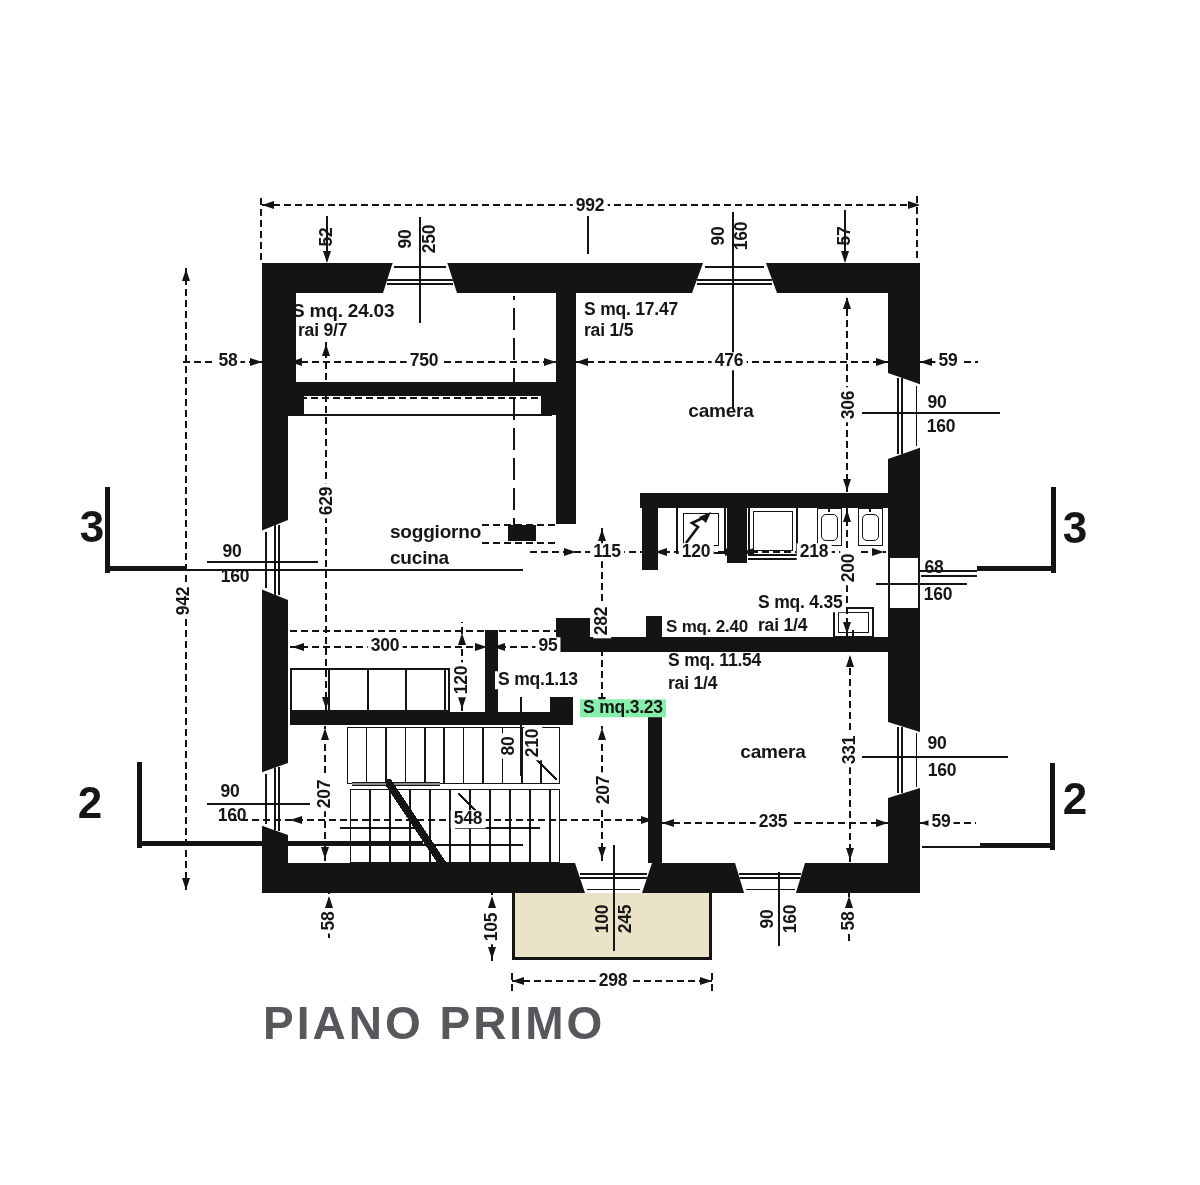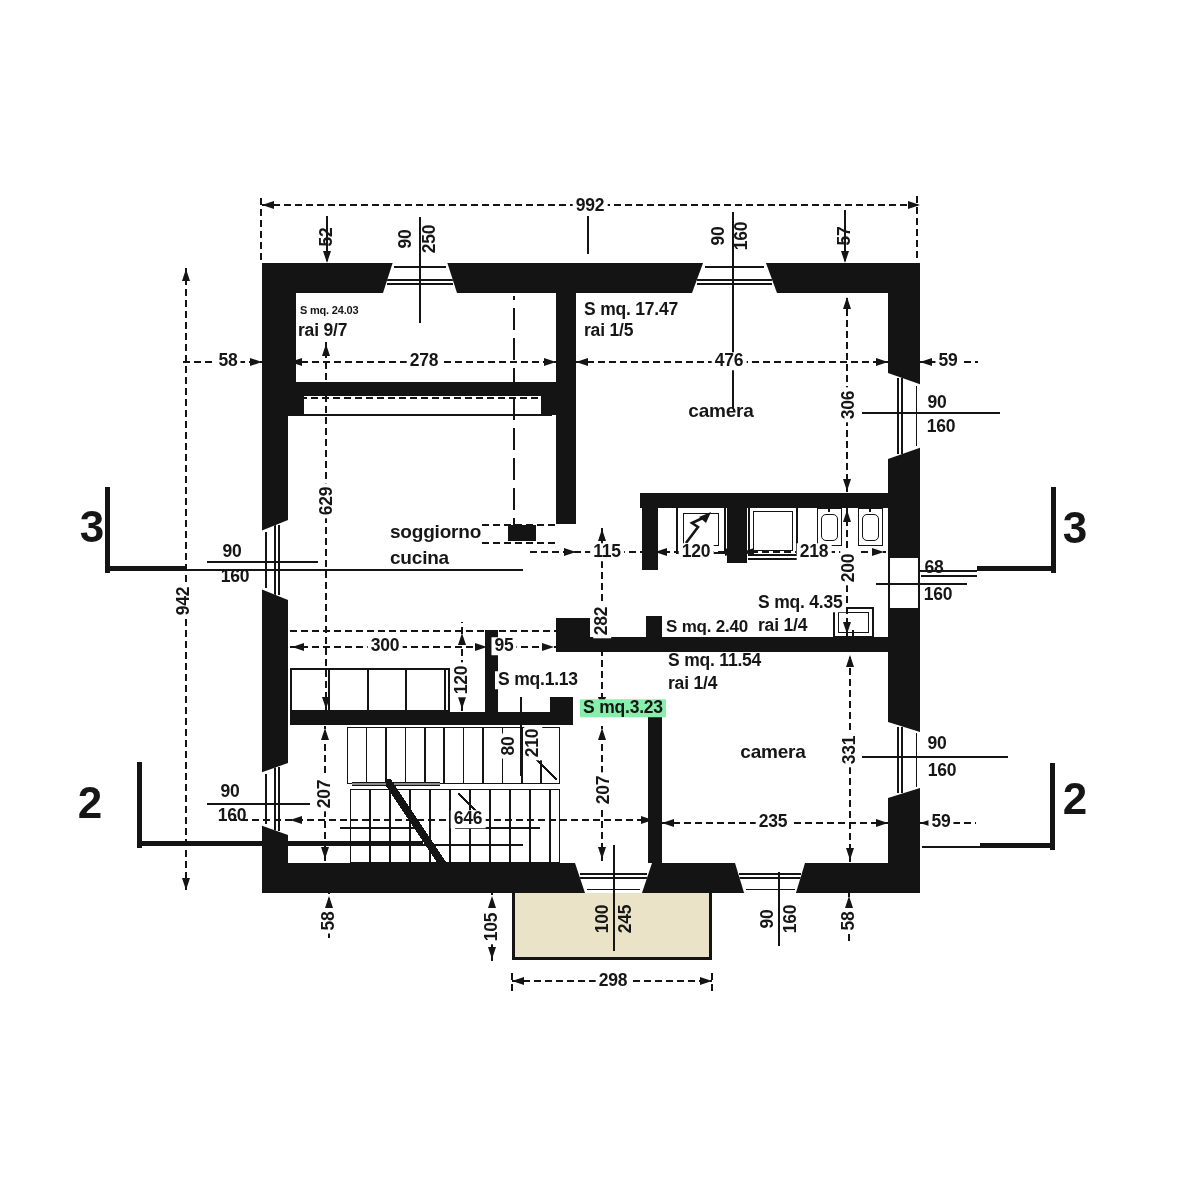--- a/index.html
+++ b/index.html
@@ -237,24 +237,24 @@
     <div class="ar" style="border-top: 4.5px solid transparent; border-bottom: 4.5px solid transparent; border-right: 12px solid rgb(20, 20, 20); left: 512px; top: 976.5px; width: 0px; height: 0px;"></div>
     <div class="ar" style="border-top: 4.5px solid transparent; border-bottom: 4.5px solid transparent; border-left: 12px solid rgb(20, 20, 20); left: 700px; top: 976.5px; width: 0px; height: 0px;"></div>
     <div class="lbl" style="left: 590px; top: 206px; font-size: 17.5px; background: rgb(255, 255, 255); padding: 0px 3px; transform: translate(-50%, -50%);">992</div>
     <div class="lbl" style="left: 327px; top: 237px; font-size: 17.5px; transform: translate(-50%, -50%) rotate(-90deg);">52</div>
     <div class="lbl" style="left: 406px; top: 239px; font-size: 17.5px; transform: translate(-50%, -50%) rotate(-90deg);">90</div>
     <div class="lbl" style="left: 430px; top: 239px; font-size: 17.5px; transform: translate(-50%, -50%) rotate(-90deg);">250</div>
     <div class="lbl" style="left: 719px; top: 236px; font-size: 17.5px; transform: translate(-50%, -50%) rotate(-90deg);">90</div>
     <div class="lbl" style="left: 742px; top: 236px; font-size: 17.5px; transform: translate(-50%, -50%) rotate(-90deg);">160</div>
     <div class="lbl" style="left: 845px; top: 236px; font-size: 17.5px; transform: translate(-50%, -50%) rotate(-90deg);">57</div>
     <div class="lbl" style="left: 228px; top: 361px; font-size: 17.5px; background: rgb(255, 255, 255); padding: 0px 3px; transform: translate(-50%, -50%);">58</div>
-    <div class="lbl" style="left: 424px; top: 361px; font-size: 17.5px; background: rgb(255, 255, 255); padding: 0px 3px; transform: translate(-50%, -50%);">278</div>
+    <div class="lbl" style="left: 424px; top: 361px; font-size: 17.5px; background: rgb(255, 255, 255); padding: 0px 3px; transform: translate(-50%, -50%);">750</div>
     <div class="lbl" style="left: 729px; top: 361px; font-size: 17.5px; background: rgb(255, 255, 255); padding: 0px 3px; transform: translate(-50%, -50%);">476</div>
     <div class="lbl" style="left: 948px; top: 361px; font-size: 17.5px; background: rgb(255, 255, 255); padding: 0px 3px; transform: translate(-50%, -50%);">59</div>
-    <div class="lbl" style="left: 300px; top: 310px; font-size: 11px; transform: translate(0px, -50%);">S mq. 24.03</div>
+    <div class="lbl" style="left: 292px; top: 310px; font-size: 19px; transform: translate(0px, -50%);">S mq. 24.03</div>
     <div class="lbl" style="left: 298px; top: 331px; font-size: 17.5px; transform: translate(0px, -50%);">rai 9/7</div>
     <div class="lbl" style="left: 584px; top: 310px; font-size: 17.5px; transform: translate(0px, -50%);">S mq. 17.47</div>
     <div class="lbl" style="left: 584px; top: 331px; font-size: 17.5px; transform: translate(0px, -50%);">rai 1/5</div>
     <div class="lbl" style="left: 721px; top: 410px; font-size: 19px; transform: translate(-50%, -50%);">camera</div>
     <div class="lbl" style="left: 937px; top: 403px; font-size: 17.5px; transform: translate(-50%, -50%);">90</div>
     <div class="lbl" style="left: 941px; top: 427px; font-size: 17.5px; transform: translate(-50%, -50%);">160</div>
     <div class="lbl" style="left: 849px; top: 405px; font-size: 17.5px; background: rgb(255, 255, 255); padding: 0px 3px; transform: translate(-50%, -50%) rotate(-90deg);">306</div>
     <div class="lbl" style="left: 92px; top: 527px; font-size: 44px; transform: translate(-50%, -50%);">3</div>
     <div class="lbl" style="left: 1075px; top: 528px; font-size: 44px; transform: translate(-50%, -50%);">3</div>
     <div class="lbl" style="left: 232px; top: 552px; font-size: 17.5px; transform: translate(-50%, -50%);">90</div>
@@ -269,40 +269,41 @@
     <div class="lbl" style="left: 934px; top: 568px; font-size: 17.5px; transform: translate(-50%, -50%);">68</div>
     <div class="lbl" style="left: 938px; top: 595px; font-size: 17.5px; transform: translate(-50%, -50%);">160</div>
     <div class="lbl" style="left: 849px; top: 568px; font-size: 17.5px; background: rgb(255, 255, 255); padding: 0px 3px; transform: translate(-50%, -50%) rotate(-90deg);">200</div>
     <div class="lbl" style="left: 663px; top: 626px; font-size: 17px; background: rgb(255, 255, 255); padding: 0px 3px; transform: translate(0px, -50%);">S mq. 2.40</div>
     <div class="lbl" style="left: 755px; top: 603px; font-size: 17.5px; background: rgb(255, 255, 255); padding: 0px 3px; transform: translate(0px, -50%);">S mq. 4.35</div>
     <div class="lbl" style="left: 755px; top: 626px; font-size: 17.5px; background: rgb(255, 255, 255); padding: 0px 3px; transform: translate(0px, -50%);">rai 1/4</div>
     <div class="lbl" style="left: 668px; top: 661px; font-size: 17.5px; transform: translate(0px, -50%);">S mq. 11.54</div>
     <div class="lbl" style="left: 668px; top: 684px; font-size: 17.5px; transform: translate(0px, -50%);">rai 1/4</div>
     <div class="lbl" style="left: 602px; top: 621px; font-size: 17.5px; background: rgb(255, 255, 255); padding: 0px 3px; transform: translate(-50%, -50%) rotate(-90deg);">282</div>
     <div class="lbl" style="left: 385px; top: 646px; font-size: 17.5px; background: rgb(255, 255, 255); padding: 0px 3px; transform: translate(-50%, -50%);">300</div>
-    <div class="lbl" style="left: 504px; top: 646px; font-size: 17.5px; background: rgb(255, 255, 255); padding: 0px 3px; transform: translate(-50%, -50%);">95</div>
+    <div class="lbl" style="left: 548px; top: 646px; font-size: 17.5px; background: rgb(255, 255, 255); padding: 0px 3px; transform: translate(-50%, -50%);">95</div>
     <div class="lbl" style="left: 462px; top: 680px; font-size: 17.5px; background: rgb(255, 255, 255); padding: 0px 3px; transform: translate(-50%, -50%) rotate(-90deg);">120</div>
     <div class="lbl" style="left: 495px; top: 680px; font-size: 17.5px; background: rgb(255, 255, 255); padding: 0px 3px; transform: translate(0px, -50%);">S mq.1.13</div>
     <div class="lbl" style="left: 580px; top: 708px; font-size: 17.5px; background: #86efac; padding: 0px 3px; transform: translate(0px, -50%);">S mq.3.23</div>
     <div class="lbl" style="left: 509px; top: 746px; font-size: 17.5px; background: rgb(255, 255, 255); padding: 0px 3px; transform: translate(-50%, -50%) rotate(-90deg);">80</div>
     <div class="lbl" style="left: 533px; top: 743px; font-size: 17.5px; background: rgb(255, 255, 255); padding: 0px 3px; transform: translate(-50%, -50%) rotate(-90deg);">210</div>
     <div class="lbl" style="left: 325px; top: 794px; font-size: 17.5px; background: rgb(255, 255, 255); padding: 0px 3px; transform: translate(-50%, -50%) rotate(-90deg);">207</div>
     <div class="lbl" style="left: 604px; top: 790px; font-size: 17.5px; background: rgb(255, 255, 255); padding: 0px 3px; transform: translate(-50%, -50%) rotate(-90deg);">207</div>
     <div class="lbl" style="left: 773px; top: 751px; font-size: 19px; transform: translate(-50%, -50%);">camera</div>
     <div class="lbl" style="left: 850px; top: 750px; font-size: 17.5px; background: rgb(255, 255, 255); padding: 0px 3px; transform: translate(-50%, -50%) rotate(-90deg);">331</div>
     <div class="lbl" style="left: 230px; top: 792px; font-size: 17.5px; transform: translate(-50%, -50%);">90</div>
     <div class="lbl" style="left: 232px; top: 816px; font-size: 17.5px; transform: translate(-50%, -50%);">160</div>
     <div class="lbl" style="left: 90px; top: 803px; font-size: 44px; transform: translate(-50%, -50%);">2</div>
     <div class="lbl" style="left: 1075px; top: 799px; font-size: 44px; transform: translate(-50%, -50%);">2</div>
-    <div class="lbl" style="left: 468px; top: 819px; font-size: 17.5px; background: rgb(255, 255, 255); padding: 0px 3px; transform: translate(-50%, -50%);">646</div>
+    <div class="lbl" style="left: 468px; top: 819px; font-size: 17.5px; background: rgb(255, 255, 255); padding: 0px 3px; transform: translate(-50%, -50%);">548</div>
     <div class="lbl" style="left: 773px; top: 822px; font-size: 17.5px; background: rgb(255, 255, 255); padding: 0px 3px; transform: translate(-50%, -50%);">235</div>
     <div class="lbl" style="left: 941px; top: 822px; font-size: 17.5px; background: rgb(255, 255, 255); padding: 0px 3px; transform: translate(-50%, -50%);">59</div>
     <div class="lbl" style="left: 937px; top: 744px; font-size: 17.5px; transform: translate(-50%, -50%);">90</div>
     <div class="lbl" style="left: 942px; top: 771px; font-size: 17.5px; transform: translate(-50%, -50%);">160</div>
     <div class="lbl" style="left: 329px; top: 921px; font-size: 17.5px; background: rgb(255, 255, 255); padding: 0px 3px; transform: translate(-50%, -50%) rotate(-90deg);">58</div>
     <div class="lbl" style="left: 492px; top: 927px; font-size: 17.5px; background: rgb(255, 255, 255); padding: 0px 3px; transform: translate(-50%, -50%) rotate(-90deg);">105</div>
     <div class="lbl" style="left: 603px; top: 919px; font-size: 17.5px; transform: translate(-50%, -50%) rotate(-90deg);">100</div>
     <div class="lbl" style="left: 626px; top: 919px; font-size: 17.5px; transform: translate(-50%, -50%) rotate(-90deg);">245</div>
     <div class="lbl" style="left: 768px; top: 919px; font-size: 17.5px; transform: translate(-50%, -50%) rotate(-90deg);">90</div>
     <div class="lbl" style="left: 791px; top: 919px; font-size: 17.5px; transform: translate(-50%, -50%) rotate(-90deg);">160</div>
     <div class="lbl" style="left: 849px; top: 921px; font-size: 17.5px; background: rgb(255, 255, 255); padding: 0px 3px; transform: translate(-50%, -50%) rotate(-90deg);">58</div>
     <div class="lbl" style="left: 613px; top: 981px; font-size: 17.5px; background: rgb(255, 255, 255); padding: 0px 3px; transform: translate(-50%, -50%);">298</div>
+    <div id="plan-title">PIANO PRIMO</div>
 </div>
 
 </body></html>

